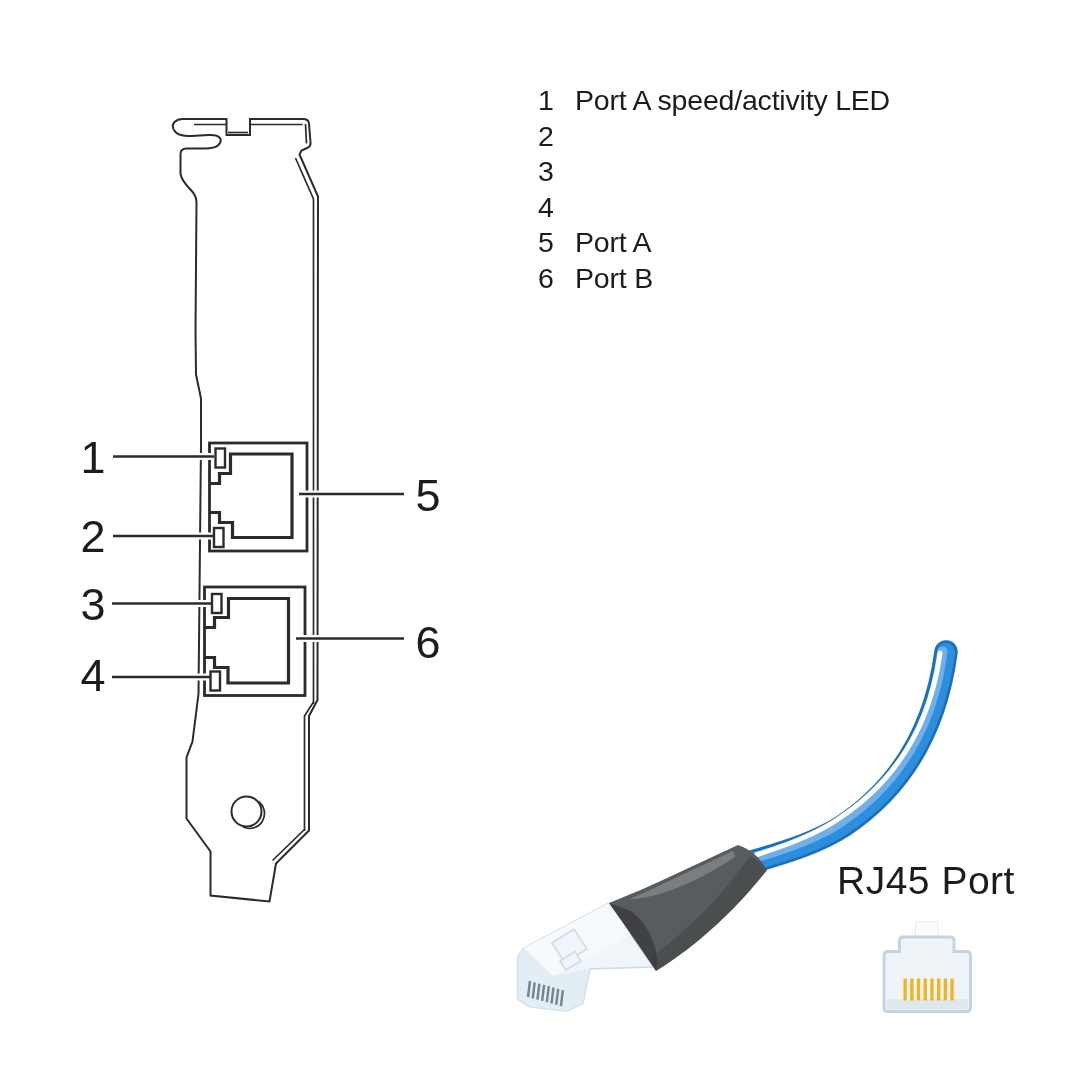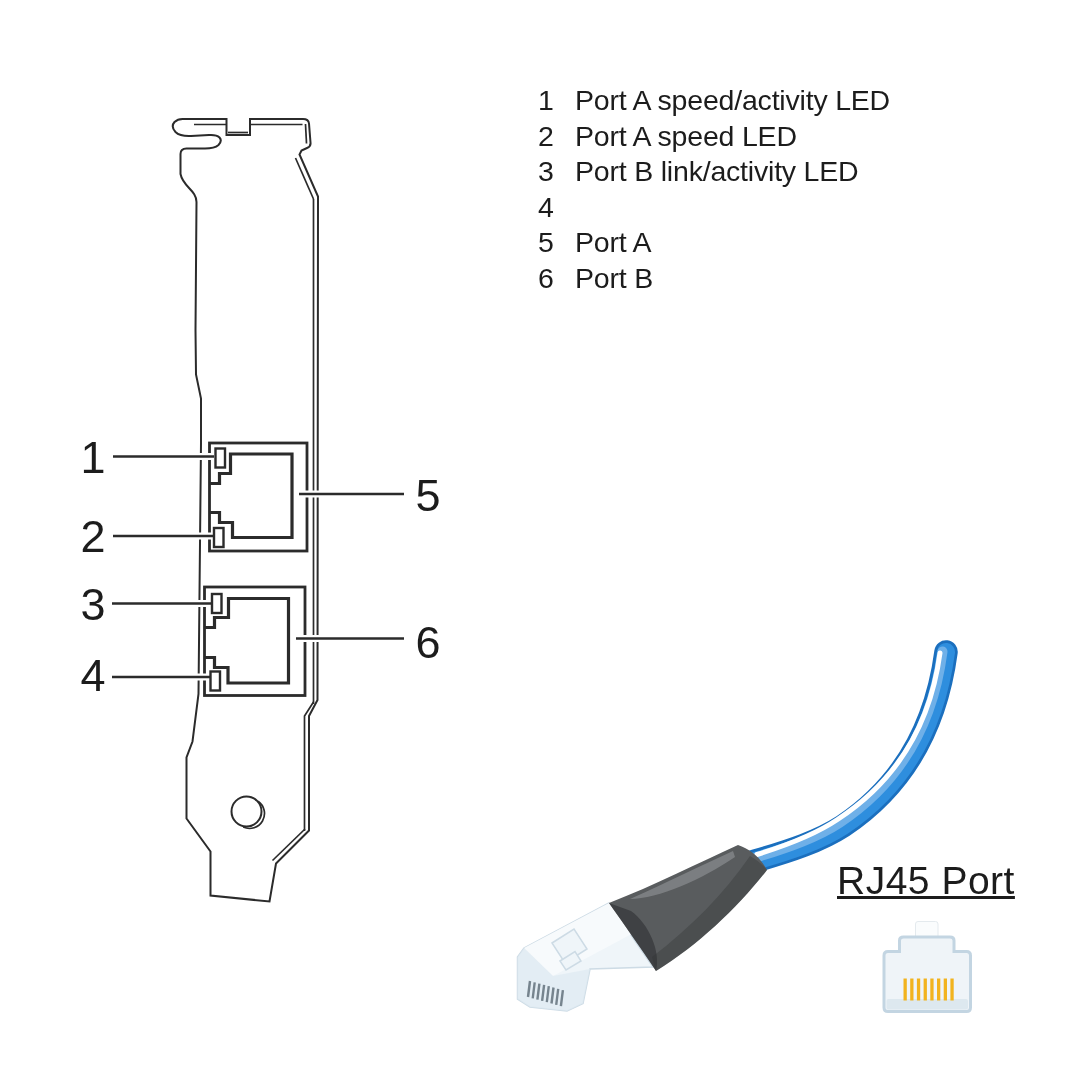--- a/index.html
+++ b/index.html
@@ -13,21 +13,21 @@
     font-size:28.5px;line-height:35.5px;letter-spacing:-0.2px;
   }
   .legend-row{display:flex;}
   .legend-num{flex:0 0 37px;width:37px;}
   .callout{
     position:absolute;transform:translate(-50%,-50%);
     font-size:45px;line-height:1;
   }
   .caption{
     position:absolute;left:837px;top:858px;
-    font-size:39px;letter-spacing:0.5px;line-height:1.2;text-decoration:underline;
+    font-size:39px;letter-spacing:0.5px;line-height:1.2;
   }
 </style>
 </head>
 <body>
 
 <div class="canvas">
 
   <svg class="art" width="1080" height="1080" viewBox="0 0 1080 1080">
 
     <g fill="none" stroke-width="2" stroke="#2b2b2b">
@@ -170,25 +170,23 @@
     </g>
   </svg>
 
   <div class="legend">
     <div class="legend-row">
       <span class="legend-num">1</span>
       <span class="legend-label">Port A speed/activity LED</span>
     </div>
     <div class="legend-row">
       <span class="legend-num">2</span>
-      <span class="legend-label">Port A speed LED</span>
     </div>
     <div class="legend-row">
       <span class="legend-num">3</span>
-      <span class="legend-label">Port B link/activity LED</span>
     </div>
     <div class="legend-row">
       <span class="legend-num">4</span>
     </div>
     <div class="legend-row">
       <span class="legend-num">5</span>
       <span class="legend-label">Port A</span>
     </div>
     <div class="legend-row">
       <span class="legend-num">6</span>

